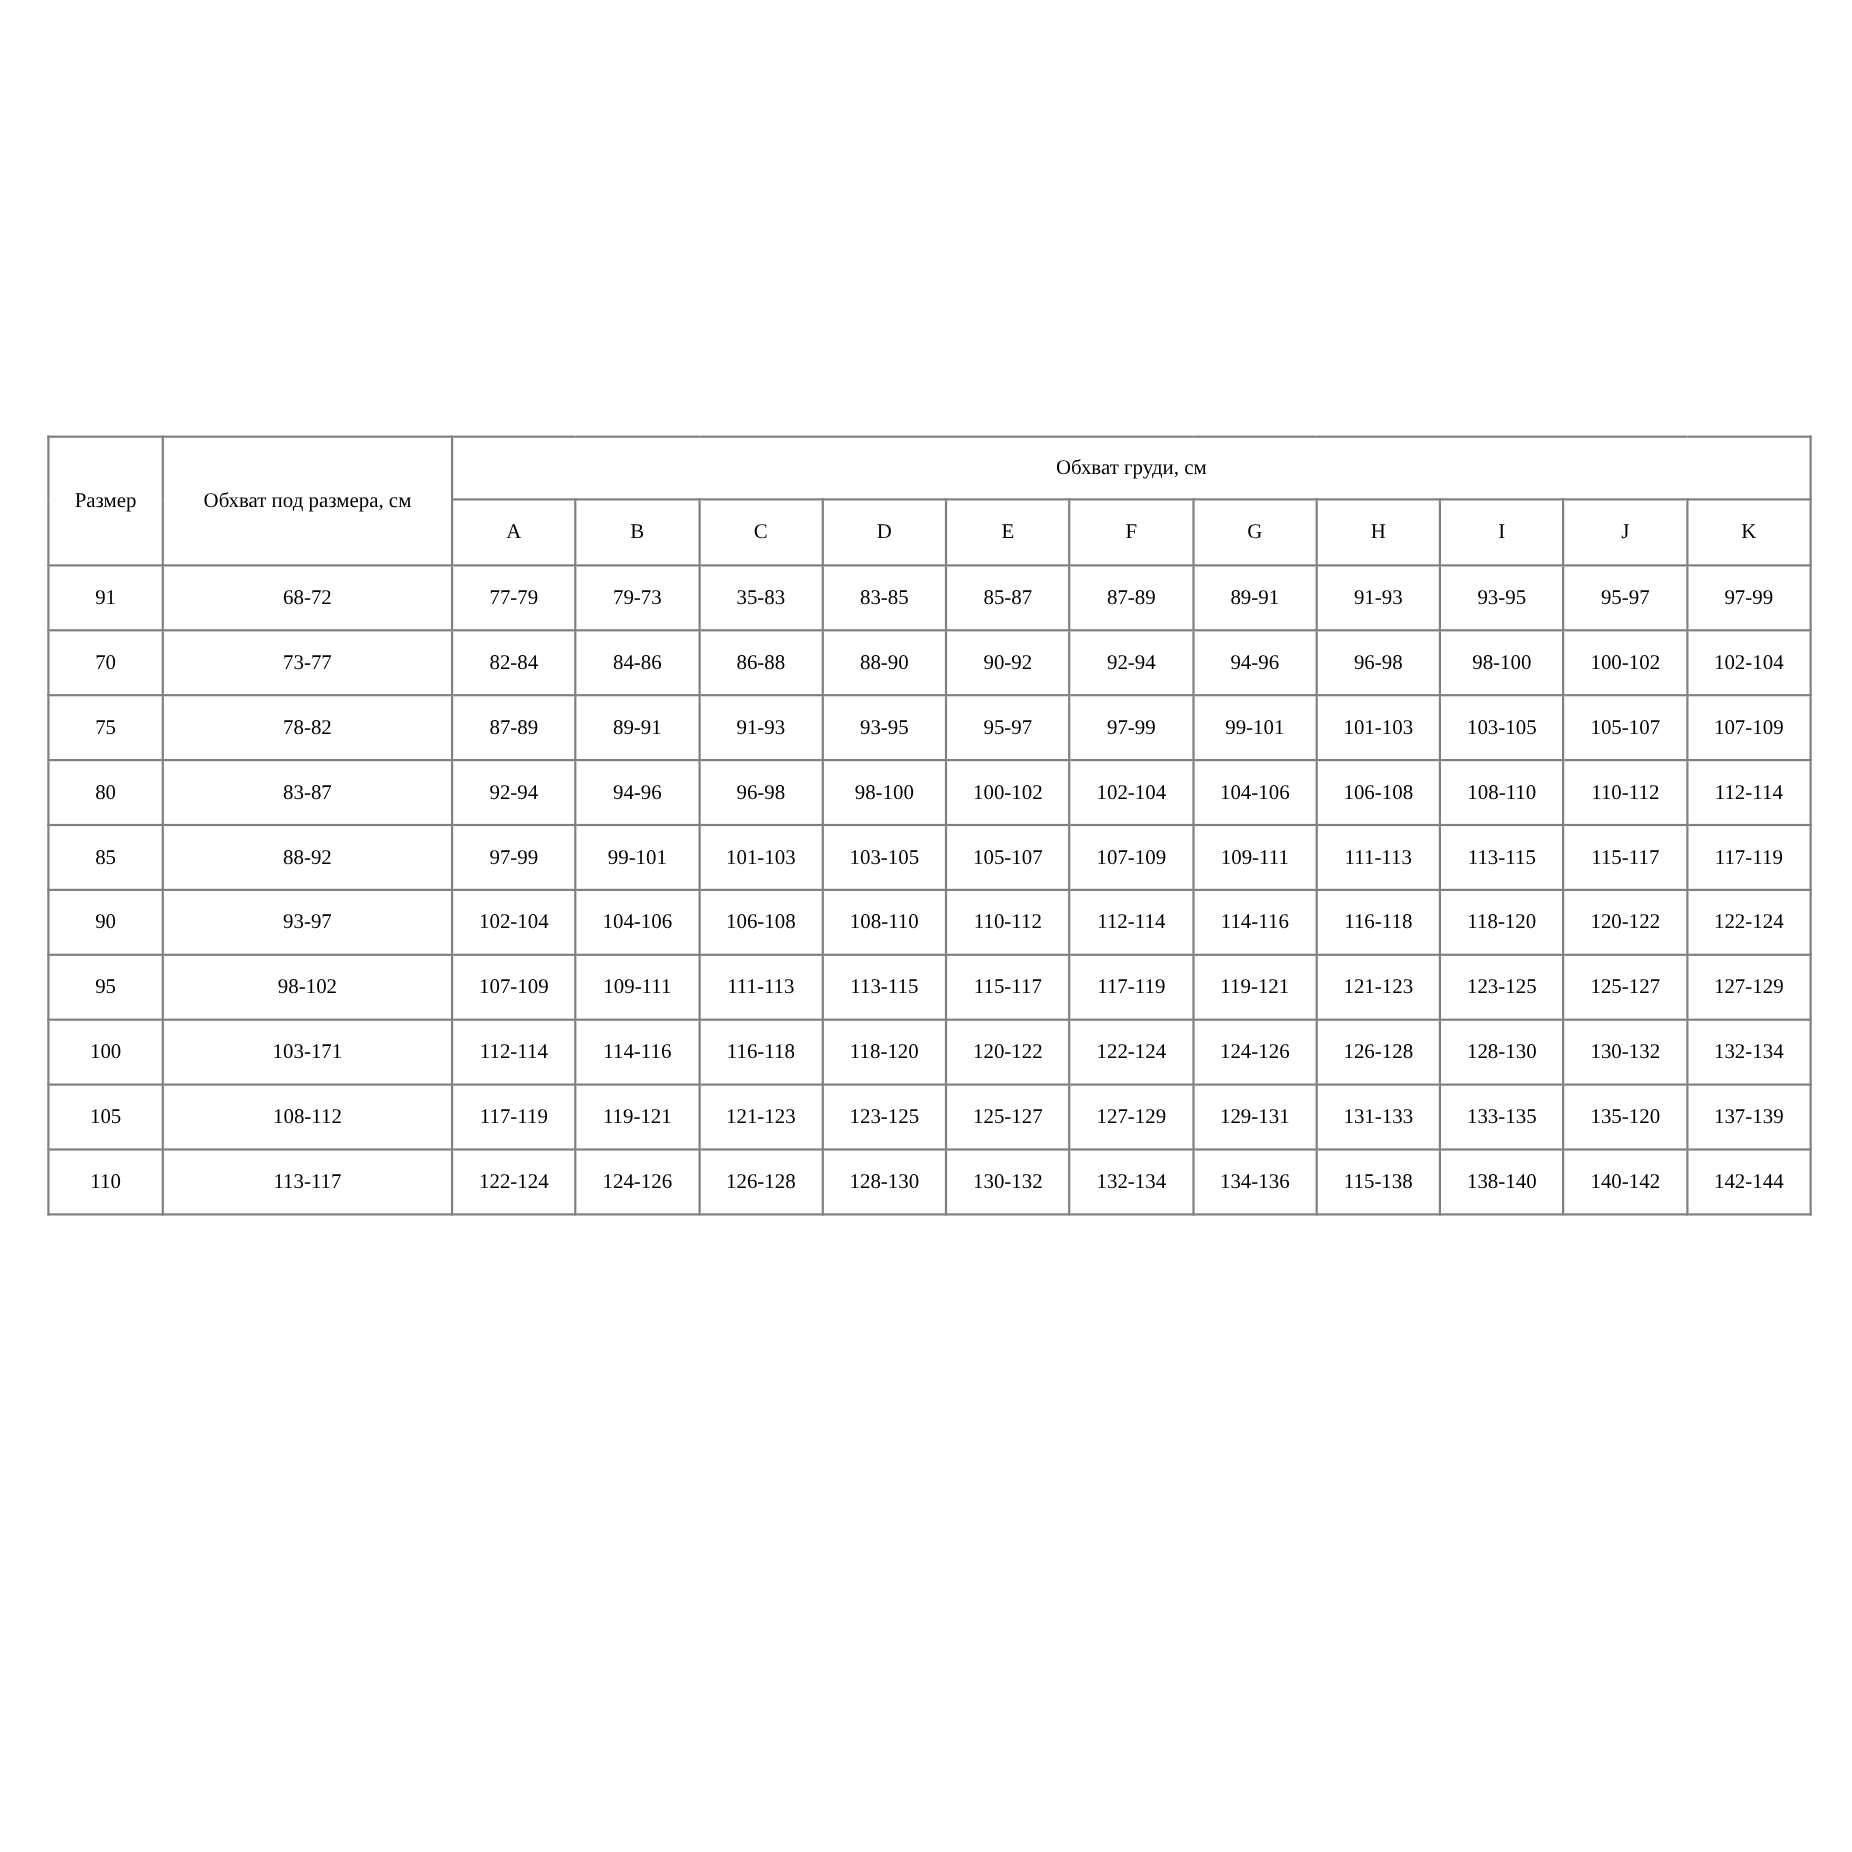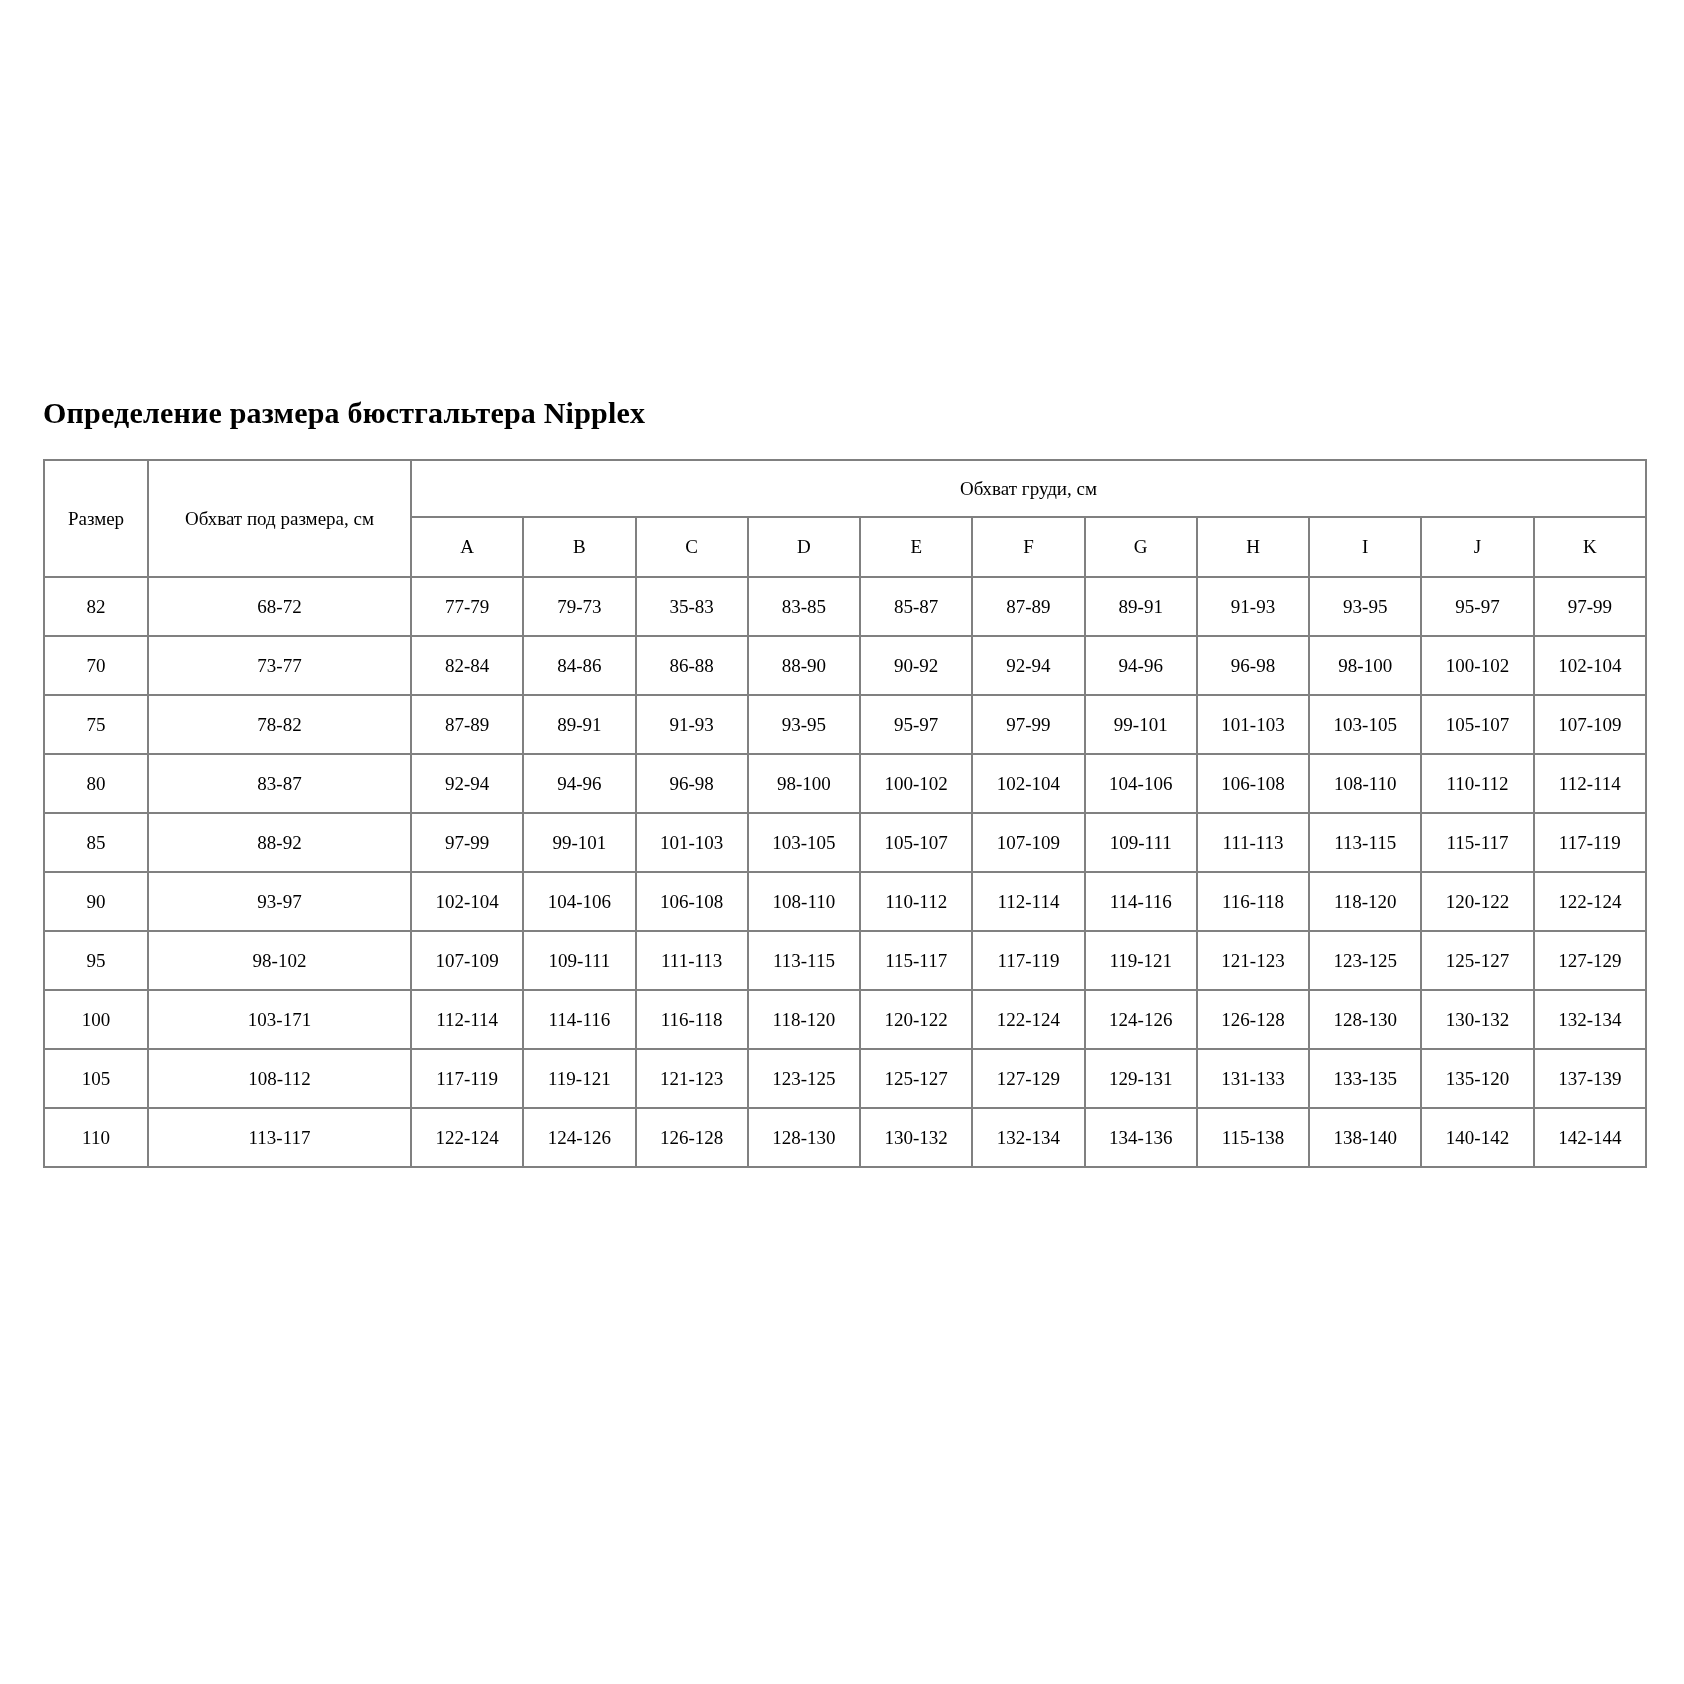--- a/index.html
+++ b/index.html
@@ -44,21 +44,20 @@
     white-space: nowrap;
   }
   tr.bust-header-row { height: 57px; }
   tr.cup-header-row  { height: 60px; }
   tbody tr           { height: 59px; }
 </style>
 </head>
 <body>
 
 <div class="content">
-  <h1 class="page-title">Определение размера бюстгальтера Nipplex</h1>
 
   <table class="size-table">
     <colgroup>
       <col style="width:104px">
       <col style="width:263px">
     <col style="width: 112.27px;">
         <col style="width: 112.27px;">
         <col style="width: 112.27px;">
         <col style="width: 112.27px;">
         <col style="width: 112.27px;">
@@ -86,21 +85,21 @@
           <th>G</th>
           <th>H</th>
           <th>I</th>
           <th>J</th>
           <th>K</th>
         </tr>
     </thead>
     <tbody>
 
     <tr>
-          <td>82</td>
+          <td>91</td>
           <td>68-72</td>
           <td>77-79</td>
           <td>79-73</td>
           <td>35-83</td>
           <td>83-85</td>
           <td>85-87</td>
           <td>87-89</td>
           <td>89-91</td>
           <td>91-93</td>
           <td>93-95</td>

